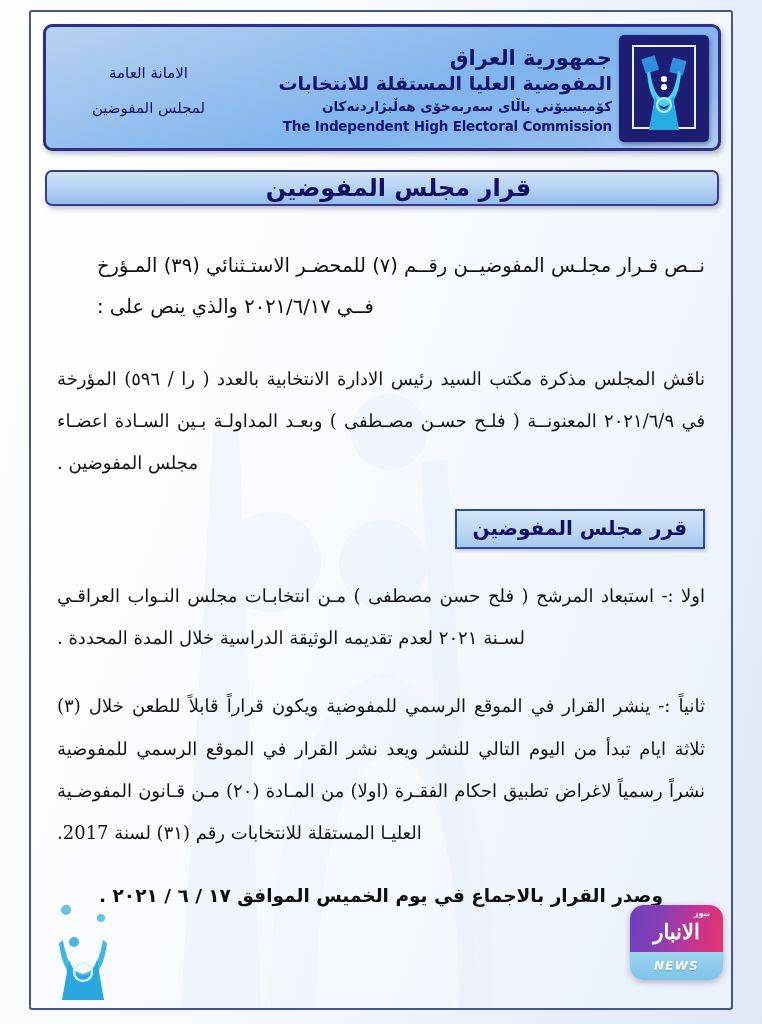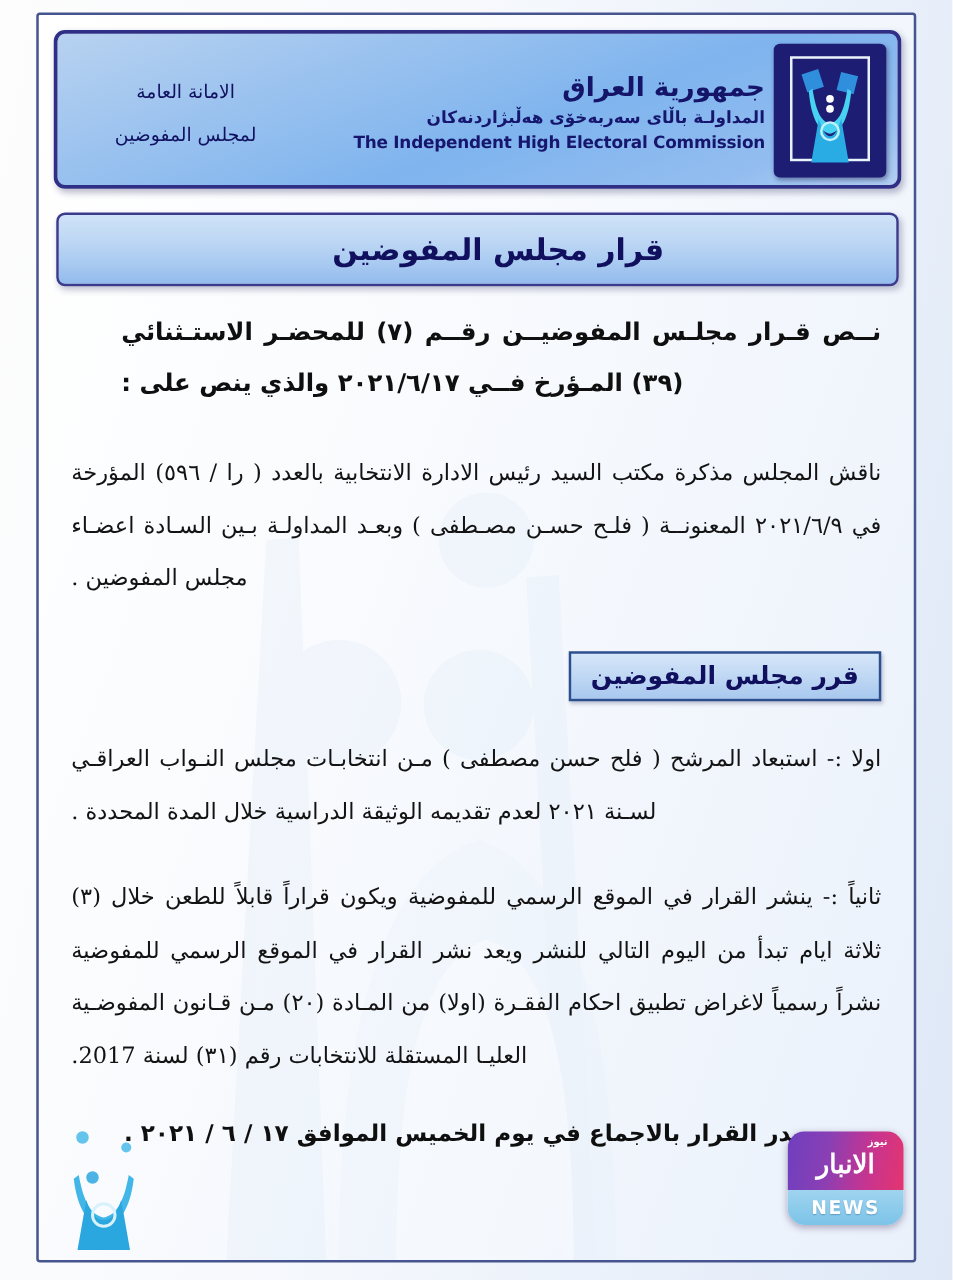--- a/index.html
+++ b/index.html
@@ -154,21 +154,21 @@
     color: #101060;
     white-space: nowrap;
   }
 
   
   #title-banner {
     position: absolute;
     left: 14px;
     top: 158px;
     width: 674px;
-    height: 59px;
+    height: 36px;
     border: 2px solid #3b3b8e;
     border-radius: 7px;
     background: linear-gradient(180deg, #cfe2f7 0%, #bcd6f4 40%, #a9caf1 70%, #93bbed 100%);
     box-shadow: 2px 3px 5px rgba(40,40,90,0.28);
     display: flex;
     align-items: center;
     justify-content: center;
     box-sizing: border-box;
     padding-left: 33px;
   }
@@ -192,21 +192,21 @@
   .para {
     position: relative;
     font-family: "DejaVu Serif", "Liberation Serif", serif;
     color: #131313;
     direction: rtl;
     text-align: justify;
     text-align-last: center;
   }
   .intro {
     font-family: "DejaVu Sans", "Liberation Sans", sans-serif;
-    font-weight: 700;
+    font-weight: 400;
     font-size: 19.5px;
     line-height: 2.1;
     color: #0f0f0f;
     margin-top: 12px;
     text-align: justify;
     text-align-last: left;
     direction: rtl;
     margin-left: 40px;
   }
   .body-para {
@@ -215,21 +215,21 @@
     margin-top: 26px;
     text-align: justify;
     text-align-last: left;
   }
   .body-para.first { margin-top: 30px; }
 
   
   #sub-banner-row {
     display: flex;
     justify-content: flex-start;
-    margin-top: 36px;
+    margin-top: 24px;
   }
   #sub-banner {
     border: 2px solid #2b4f8e;
     background: linear-gradient(180deg, #d5e6f8 0%, #c2d9f4 45%, #a8c8ef 100%);
     padding: 5px 16px 7px 16px;
     box-shadow: 1px 2px 3px rgba(40,40,90,0.25);
   }
   #sub-banner .t {
     font-family: "DejaVu Sans", "Liberation Sans", sans-serif;
     font-size: 20px;
@@ -298,26 +298,27 @@
   }
   #news-logo .bot {
     height: 28px;
     background: linear-gradient(180deg, #9fd4ef 0%, #7cc3e8 100%);
     display: flex;
     align-items: center;
     justify-content: center;
   }
   #news-logo .bot span {
     font-family: "DejaVu Sans", "Liberation Sans", sans-serif;
-    font-size: 15px;
+    font-size: 12px;
     font-weight: 700;
     color: #ffffff;
     letter-spacing: 1.2px;
     direction: ltr;
     text-shadow: 0 1px 1px rgba(40,90,130,0.4);
+    font-style: italic;
   }
 </style>
 </head>
 <body>
 
 <div id="page">
   <div id="outer-margin"></div>
 
   <div id="page-border">
 
@@ -343,21 +344,22 @@
           <circle cx="45" cy="44" r="3.1" fill="#ffffff"></circle>
           <circle cx="45" cy="52" r="3.1" fill="#ffffff"></circle>
           <path d="M31 36 C34 55 38 62 45 64 C52 62 56 55 59 36 L62 38 C60 60 54 70 45 72 C36 70 30 60 28 38 Z" fill="#46d2f0"></path>
           <path d="M30 95 L36 60 C39 70 42 74 45 74 C48 74 51 70 54 60 L60 95 Z" fill="#29ace3"></path>
           <circle cx="45" cy="70" r="7" fill="none" stroke="#bff0fb" stroke-width="2"></circle>
         </svg>
       </div>
 
       <div id="center-titles">
         <div class="hdr-ar1">جمهورية العراق</div>
-        <div class="hdr-ku">المداولـة باڵای سەربەخۆی هەڵبژاردنەكان</div>
+        <div class="hdr-ar2">المفوضية العليا المستقلة للانتخابات</div>
+        <div class="hdr-ku">كۆمیسیۆنی باڵای سەربەخۆی هەڵبژاردنەكان</div>
         <div class="hdr-en">The Independent High Electoral Commission</div>
       </div>
 
       <div id="right-authority">
         <div class="auth-line">الامانة العامة</div>
         <div class="auth-line">لمجلس المفوضين</div>
       </div>
     </div>
 
     <div id="title-banner">

